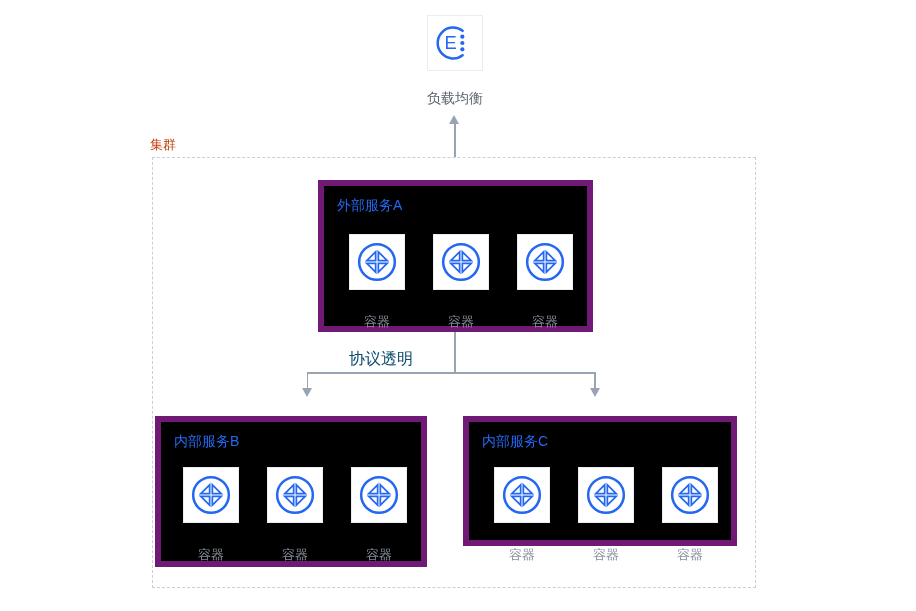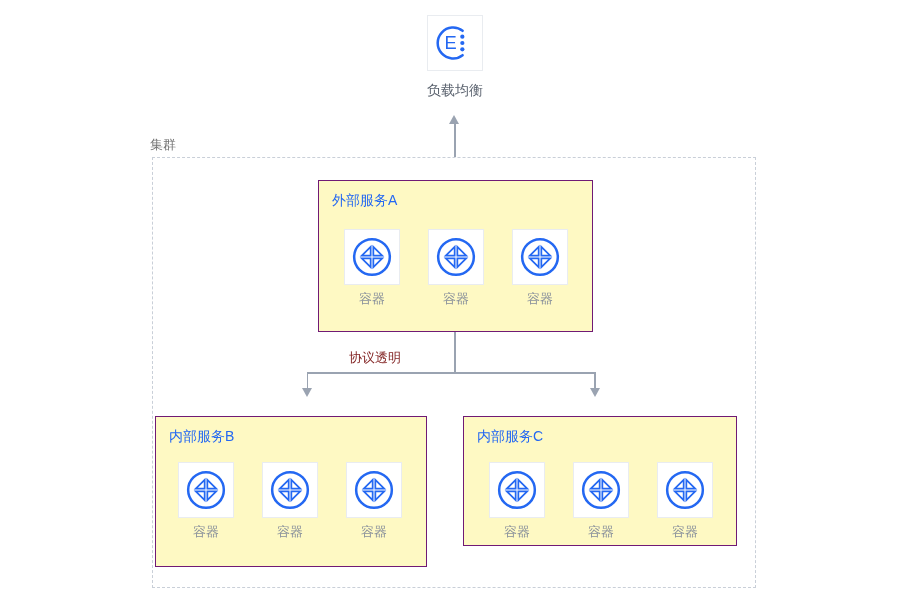--- a/index.html
+++ b/index.html
@@ -13,21 +13,21 @@
   .abs { position: absolute; }
 
   
   .lb-tile {
     left: 427px; top: 15px; width: 56px; height: 56px;
     background: #ffffff; border: 1px solid #e9ecf0;
     box-sizing: border-box;
     display: flex; align-items: center; justify-content: center;
   }
   .lb-label {
-    left: 395px; top: 82px; width: 120px;
+    left: 395px; top: 90px; width: 120px;
     text-align: center; font-size: 14px; color: #5a626e;
   }
 
   
   .cline { background: #9aa3b1; }
   .v-up        { left: 454.4px; top: 123px; width: 1.2px; height: 34px; }
   .v-a-bottom  { left: 454.4px; top: 332px; width: 1.2px; height: 41px; }
   .h-split     { left: 306.5px; top: 372.4px; width: 289px; height: 1.2px; }
   .v-stub-left { left: 306.5px; top: 373px; width: 1.2px; height: 16px; }
   .v-stub-right{ left: 594.4px; top: 373px; width: 1.2px; height: 16px; }
@@ -38,52 +38,52 @@
     border-bottom: 9px solid #9aa3b1;
   }
   .arrowhead-down {
     width: 0; height: 0; top: 388px;
     border-left: 5.5px solid transparent;
     border-right: 5.5px solid transparent;
     border-top: 9px solid #9aa3b1;
   }
   .ah-left  { left: 301.5px; }
   .ah-right { left: 589.5px; }
-  .protocol-label { left: 349px; top: 349px; font-size: 13px; color: #7f1d1d; }
-
-  
-  .cluster-label { left: 150px; top: 136px; font-size: 13px; color: #737373; }
+  .protocol-label { left: 349px; top: 349px; font-size: 16px; color: #0c4a6e; }
+
+  
+  .cluster-label { left: 150px; top: 136px; font-size: 13px; color: #c2410c; }
   .cluster-box {
     left: 152px; top: 157px; width: 604px; height: 431px;
     border: 1px dashed #c9cfd8; box-sizing: border-box;
   }
 
   
   .service {
-    background: #fef9c3; border: 1px solid #701a75;
+    background: #000000; border: 6px solid #701a75;
     box-sizing: border-box;
   }
   .service-a { left: 318px; top: 180px; width: 275px; height: 152px; }
   .service-b { left: 155px; top: 416px; width: 272px; height: 151px; }
   .service-c { left: 463px; top: 416px; width: 274px; height: 130px; }
   .service-title {
     position: absolute; left: 13px; top: 11px;
     font-size: 14px; color: #2468f2; font-weight: 500;
   }
   .tile-row { position: absolute; display: flex; gap: 28px; }
   .service-a .tile-row { left: 25px; top: 48px; }
   .service-b .tile-row { left: 22px; top: 45px; }
   .service-c .tile-row { left: 25px; top: 45px; }
   .tile-cell { width: 56px; display: flex; flex-direction: column; align-items: center; }
   .tile {
     width: 56px; height: 56px; background: #ffffff;
     border: 1px solid #e9ecf0; box-sizing: border-box;
     display: flex; align-items: center; justify-content: center;
   }
-  .tile-label { margin-top: 5px; font-size: 13px; color: #878f9b; text-align: center; }
+  .tile-label { margin-top: 23px; font-size: 13px; color: #878f9b; text-align: center; }
   .cicon { width: 54px; height: 54px; display: block; }
   .lbicon { width: 54px; height: 54px; display: block; }
 </style>
 </head>
 <body>
 
 <svg width="0" height="0" style="position:absolute" aria-hidden="true">
   <defs>
     <symbol id="sym-container" viewBox="0 0 56 56">
       <circle cx="28" cy="28" r="18.5" fill="none" stroke="#2468f2" stroke-width="2.6"></circle>

